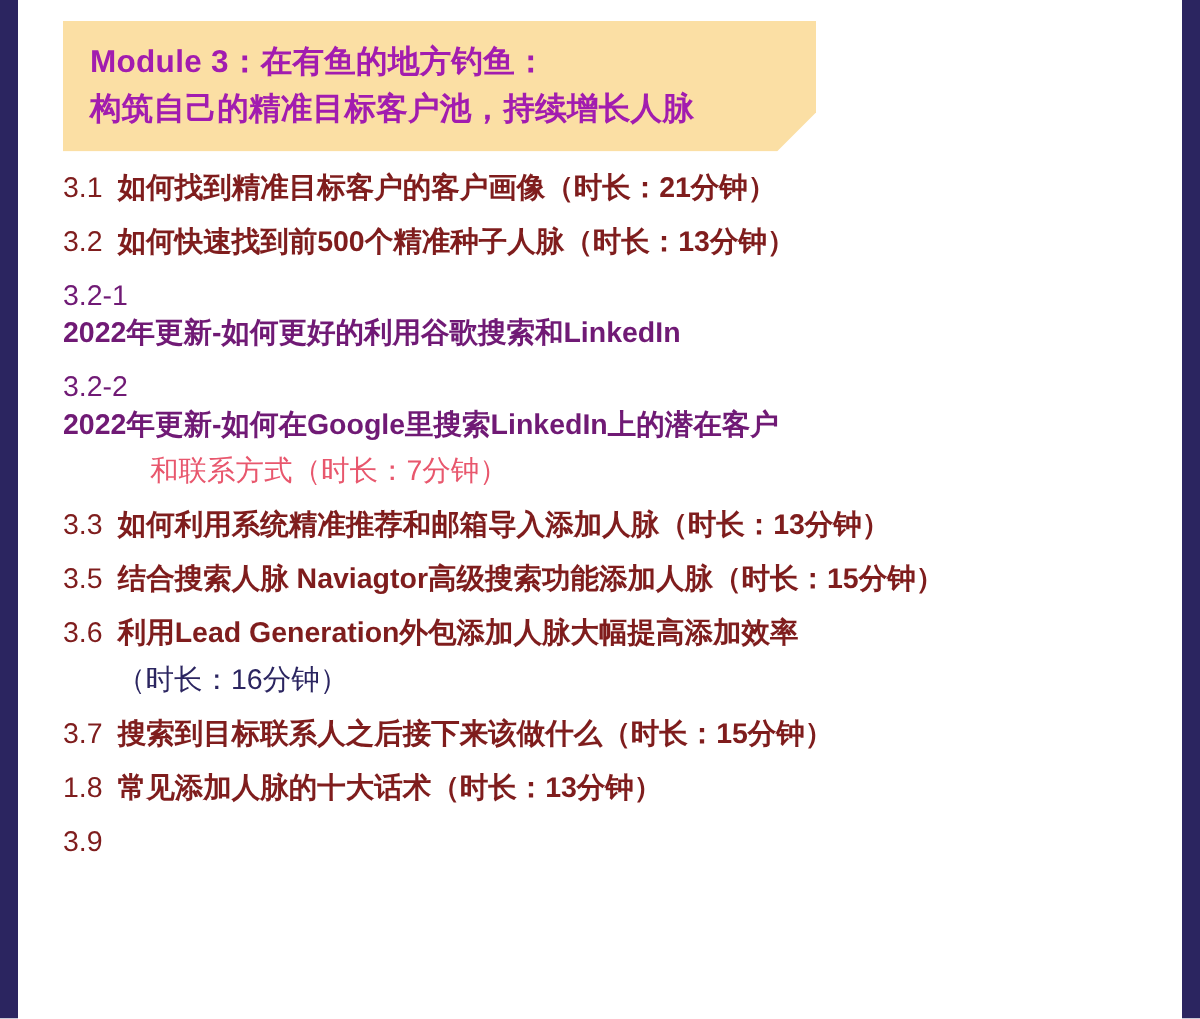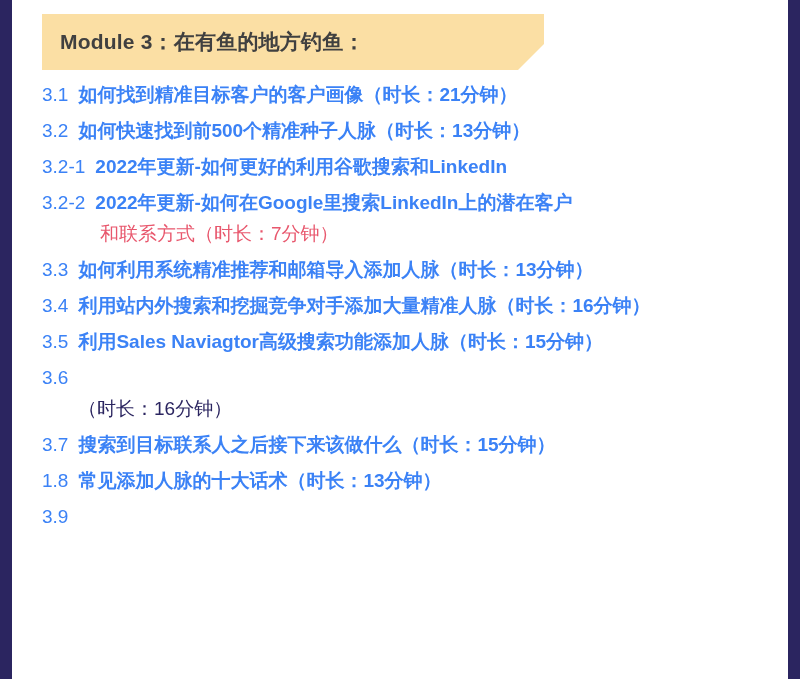--- a/index.html
+++ b/index.html
@@ -49,50 +49,51 @@
   .header {
     position: relative;
     width: 502px;
     background: #fbdfa4;
     padding: 12px 0 13px 18px;
     box-sizing: border-box;
     clip-path: polygon(0 0, 100% 0, 100% calc(100% - 26px), calc(100% - 26px) 100%, 0 100%);
     margin-bottom: 12px;
   }
   .header .line {
-    color: #404040;
+    color: #a21caf;
     font-weight: bold;
     font-size: 21px;
     line-height: 31px;
     letter-spacing: 0.2px;
     white-space: nowrap;
   }
   
   .list {
     margin-top: 10px;
   }
   .item {
     display: flex;
     align-items: flex-start;
     font-size: 19px;
     line-height: 25px;
-    color: #3b82f6;
+    color: #7f1d1d;
     margin-bottom: 11px;
     white-space: nowrap;
   }
   .item .num {
     flex: 0 0 auto;
     margin-right: 10px;
   }
   .item .txt {
     flex: 0 1 auto;
     font-weight: bold;
   }
   .item.red {
-    color: #3b82f6;
+    color: #701a75;
+    flex-direction: column;
   }
   .cont-line {
     font-size: 19px;
     line-height: 25px;
     color: #2b2560;
     margin: -5px 0 11px 0;
     white-space: nowrap;
   }
   .cont-line.red { color: #e8576d; }
   .indent-1 { padding-left: 58px; }
@@ -103,20 +104,21 @@
 
 <div class="page">
 
   <div class="left-bar"></div>
   <div class="right-bar"></div>
 
   <div class="content">
 
     <div class="header">
       <div class="line">Module 3：在有鱼的地方钓鱼：</div>
+      <div class="line">构筑自己的精准目标客户池，持续增长人脉</div>
     </div>
 
     <div class="list" id="lesson-list">
         <div class="item">
           <span class="num">3.1</span>
           <span class="txt">如何找到精准目标客户的客户画像（时长：21分钟）</span>
         </div>
         <div class="item">
           <span class="num">3.2</span>
           <span class="txt">如何快速找到前500个精准种子人脉（时长：13分钟）</span>
@@ -128,29 +130,26 @@
         <div class="item red">
           <span class="num">3.2-2</span>
           <span class="txt">2022年更新-如何在Google里搜索LinkedIn上的潜在客户</span>
         </div>
         <div class="cont-line indent-1 red">和联系方式（时长：7分钟）</div>
         <div class="item">
           <span class="num">3.3</span>
           <span class="txt">如何利用系统精准推荐和邮箱导入添加人脉（时长：13分钟）</span>
         </div>
         <div class="item">
-          <span class="num">3.4</span>
-          <span class="txt">利用站内外搜索和挖掘竞争对手添加大量精准人脉（时长：16分钟）</span>
-        </div>
-        <div class="item">
           <span class="num">3.5</span>
-          <span class="txt">利用Sales Naviagtor高级搜索功能添加人脉（时长：15分钟）</span>
+          <span class="txt">结合搜索人脉 Naviagtor高级搜索功能添加人脉（时长：15分钟）</span>
         </div>
         <div class="item">
           <span class="num">3.6</span>
+          <span class="txt">利用Lead Generation外包添加人脉大幅提高添加效率</span>
         </div>
         <div class="cont-line indent-2">（时长：16分钟）</div>
         <div class="item">
           <span class="num">3.7</span>
           <span class="txt">搜索到目标联系人之后接下来该做什么（时长：15分钟）</span>
         </div>
         <div class="item">
           <span class="num">1.8</span>
           <span class="txt">常见添加人脉的十大话术（时长：13分钟）</span>
         </div>

